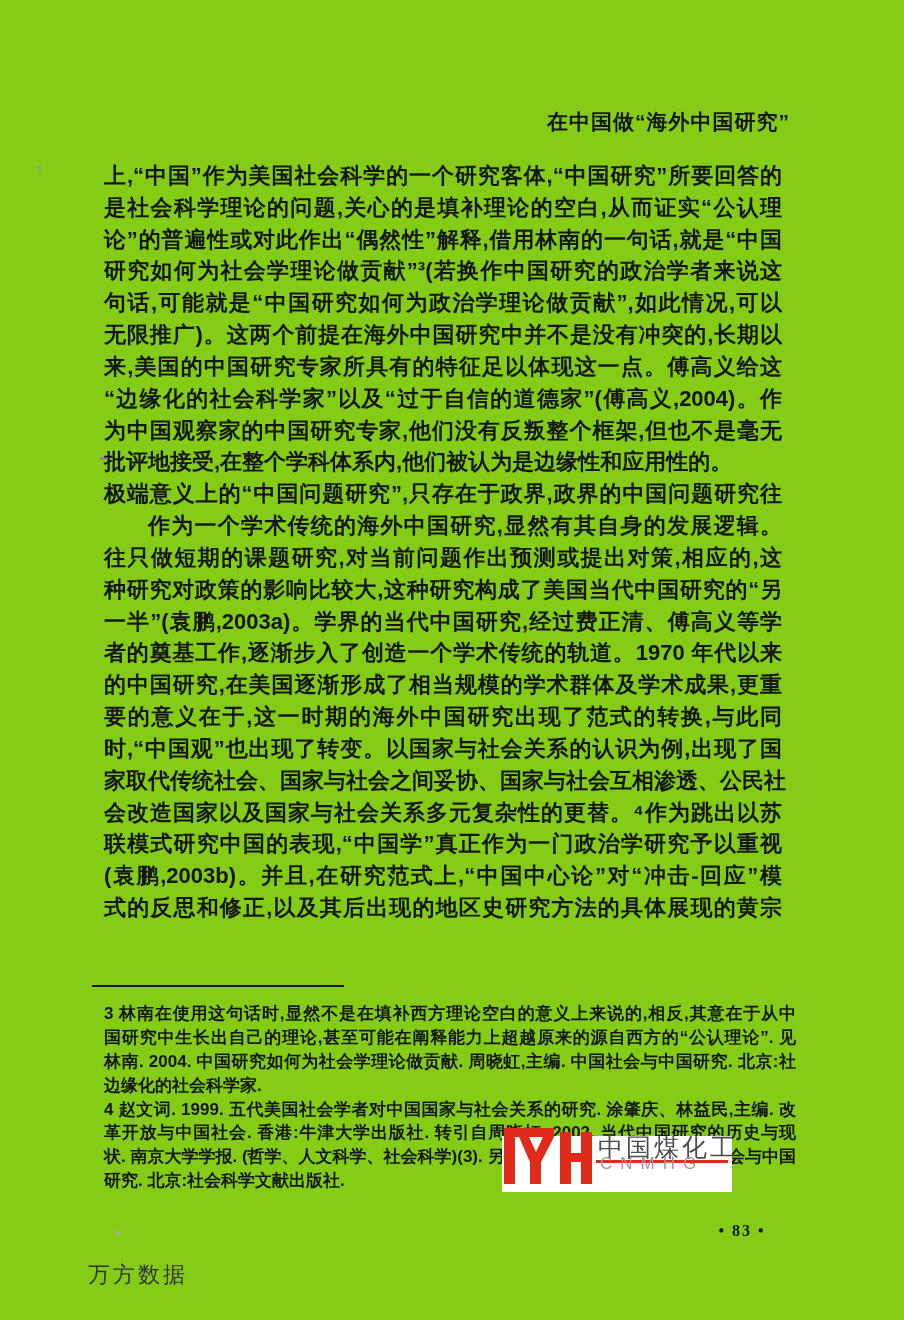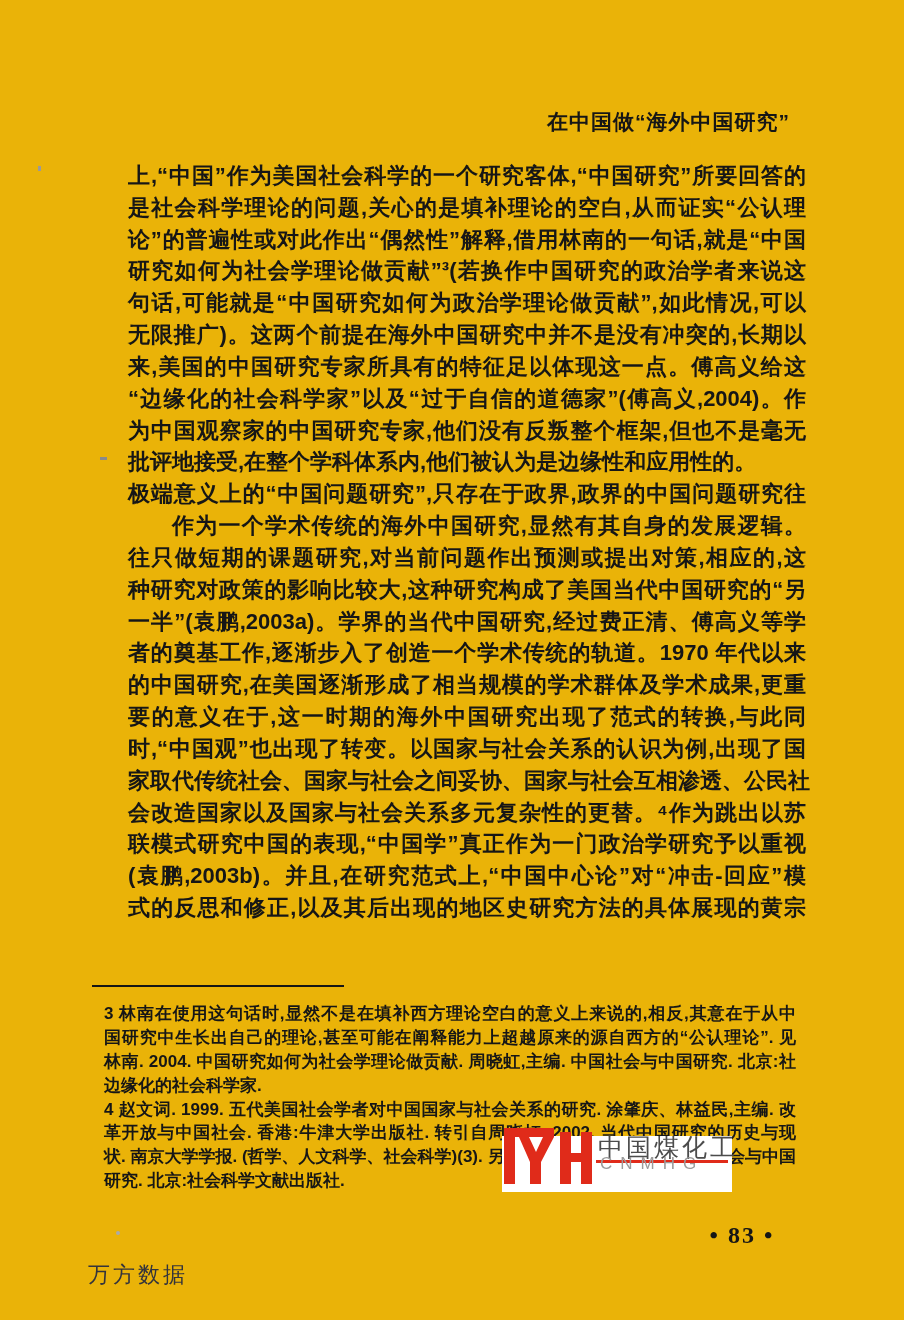--- a/index.html
+++ b/index.html
@@ -1,30 +1,30 @@
 <!DOCTYPE html>
 <html><head>
 <meta charset="utf-8">
 <style>
   html,body{margin:0;padding:0;background:#e8e8e8;}
   .page{
     position:relative;width:904px;height:1320px;margin:0 auto;
-    background:#eab308;overflow:hidden;
+    background:#84cc16;overflow:hidden;
     font-family:"Liberation Serif","DejaVu Serif",serif;
     color:#161616;
   }
   
   .running-head{
     position:absolute;top:108px;right:114px;
     font-size:21px;font-weight:700;letter-spacing:1px;
     font-family:"Liberation Sans","DejaVu Sans",sans-serif;
   }
   
   .body-col{
-    position:absolute;left:128px;top:160px;width:678px;
+    position:absolute;left:104px;top:160px;width:678px;
     font-family:"Liberation Sans","DejaVu Sans",sans-serif;
   }
   .line{
     height:31.84px;line-height:31.84px;font-size:22px;font-weight:600;
     text-align:justify;text-align-last:justify;white-space:nowrap;
   }
   .line.natural{text-align-last:left;}
   .line.indent{padding-left:44px;}
   
   .fn-sep{position:absolute;left:92px;top:985px;width:252px;height:2px;background:#161616;}
@@ -54,21 +54,21 @@
   }
   .wm-underline{position:absolute;left:94px;top:24px;width:132px;height:3px;background:#e02b1a;}
   .wm-abbr{
     position:absolute;left:98px;top:18px;
     font-size:17px;font-weight:400;letter-spacing:8px;color:#9b9b9b;
     font-family:"Liberation Sans","DejaVu Sans",sans-serif;white-space:nowrap;
   }
   
   .page-number{
     position:absolute;left:702px;top:1222px;width:80px;text-align:center;
-    font-size:24px;font-weight:600;letter-spacing:2px;
+    font-size:16px;font-weight:600;letter-spacing:2px;
     font-family:"Liberation Serif","DejaVu Serif",serif;
   }
   .provider{
     position:absolute;left:88px;top:1260px;
     font-size:22px;font-weight:500;letter-spacing:3px;color:#34343c;
     font-family:"Liberation Sans","DejaVu Sans",sans-serif;
   }
   
   .speck1{position:absolute;left:38px;top:166px;width:3px;height:5px;background:#9a9a9a;}
   .speck2{position:absolute;left:100px;top:457px;width:7px;height:3px;background:#8a8a8a;}

